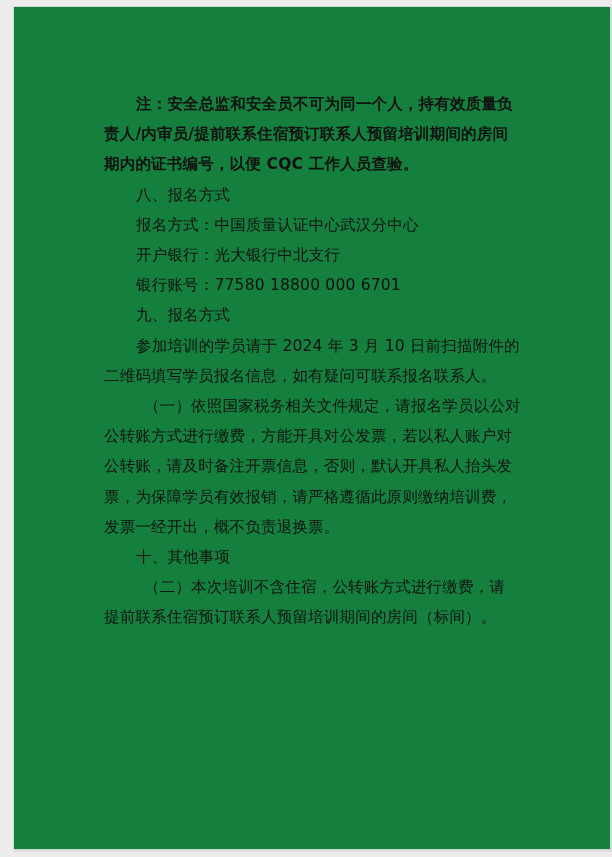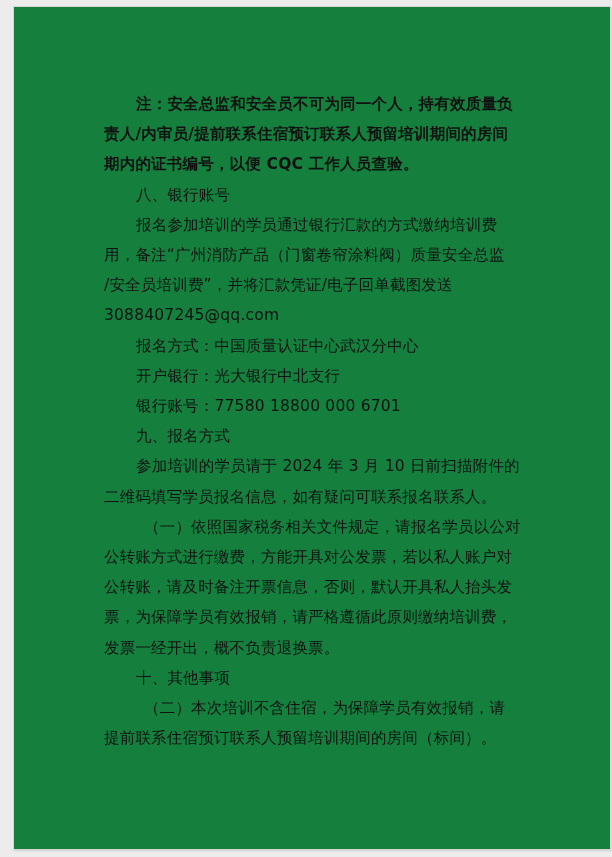--- a/index.html
+++ b/index.html
@@ -37,29 +37,23 @@
 <div class="page">
   <div class="content">
 
     <div class="p bold">
       <span class="line" style="padding-left:32px">注：安全总监和安全员不可为同一个人，持有效质量负</span>
       <span class="line">责人/内审员/提前联系住宿预订联系人预留培训期间的房间</span>
       <span class="line">期内的证书编号，以便 CQC 工作人员查验。</span>
     </div>
 
     <div class="p">
-      <span class="line" style="padding-left:32px">八、银行账号</span>
+      <span class="line" style="padding-left:32px">八、报名方式</span>
     </div>
 
-    <div class="p">
-      <span class="line" style="padding-left:32px">报名参加培训的学员通过银行汇款的方式缴纳培训费</span>
-      <span class="line">用，备注“广州消防产品（门窗卷帘涂料阀）质量安全总监</span>
-      <span class="line">/安全员培训费”，并将汇款凭证/电子回单截图发送</span>
-      <span class="line">3088407245@qq.com</span>
-    </div>
 
     <div class="p">
       <span class="line" style="padding-left:32px">报名方式：中国质量认证中心武汉分中心</span>
     </div>
     <div class="p">
       <span class="line" style="padding-left:32px">开户银行：光大银行中北支行</span>
     </div>
     <div class="p">
       <span class="line" style="padding-left:32px">银行账号：77580 18800 000 6701</span>
     </div>
@@ -76,18 +70,18 @@
       <span class="line" style="padding-left:40px">（一）依照国家税务相关文件规定，请报名学员以公对</span>
       <span class="line">公转账方式进行缴费，方能开具对公发票，若以私人账户对</span>
       <span class="line">公转账，请及时备注开票信息，否则，默认开具私人抬头发</span>
       <span class="line">票，为保障学员有效报销，请严格遵循此原则缴纳培训费，</span>
       <span class="line">发票一经开出，概不负责退换票。</span>
     </div>
     <div class="p">
       <span class="line" style="padding-left:32px">十、其他事项</span>
     </div>
     <div class="p">
-      <span class="line" style="padding-left:40px">（二）本次培训不含住宿，为保障学员有效报销，请</span>
+      <span class="line" style="padding-left:40px">（二）本次培训不含住宿，公转账方式进行缴费，请</span>
       <span class="line">提前联系住宿预订联系人预留培训期间的房间（标间）。</span>
     </div>
 
   </div>
 </div>
 
 </body></html>

